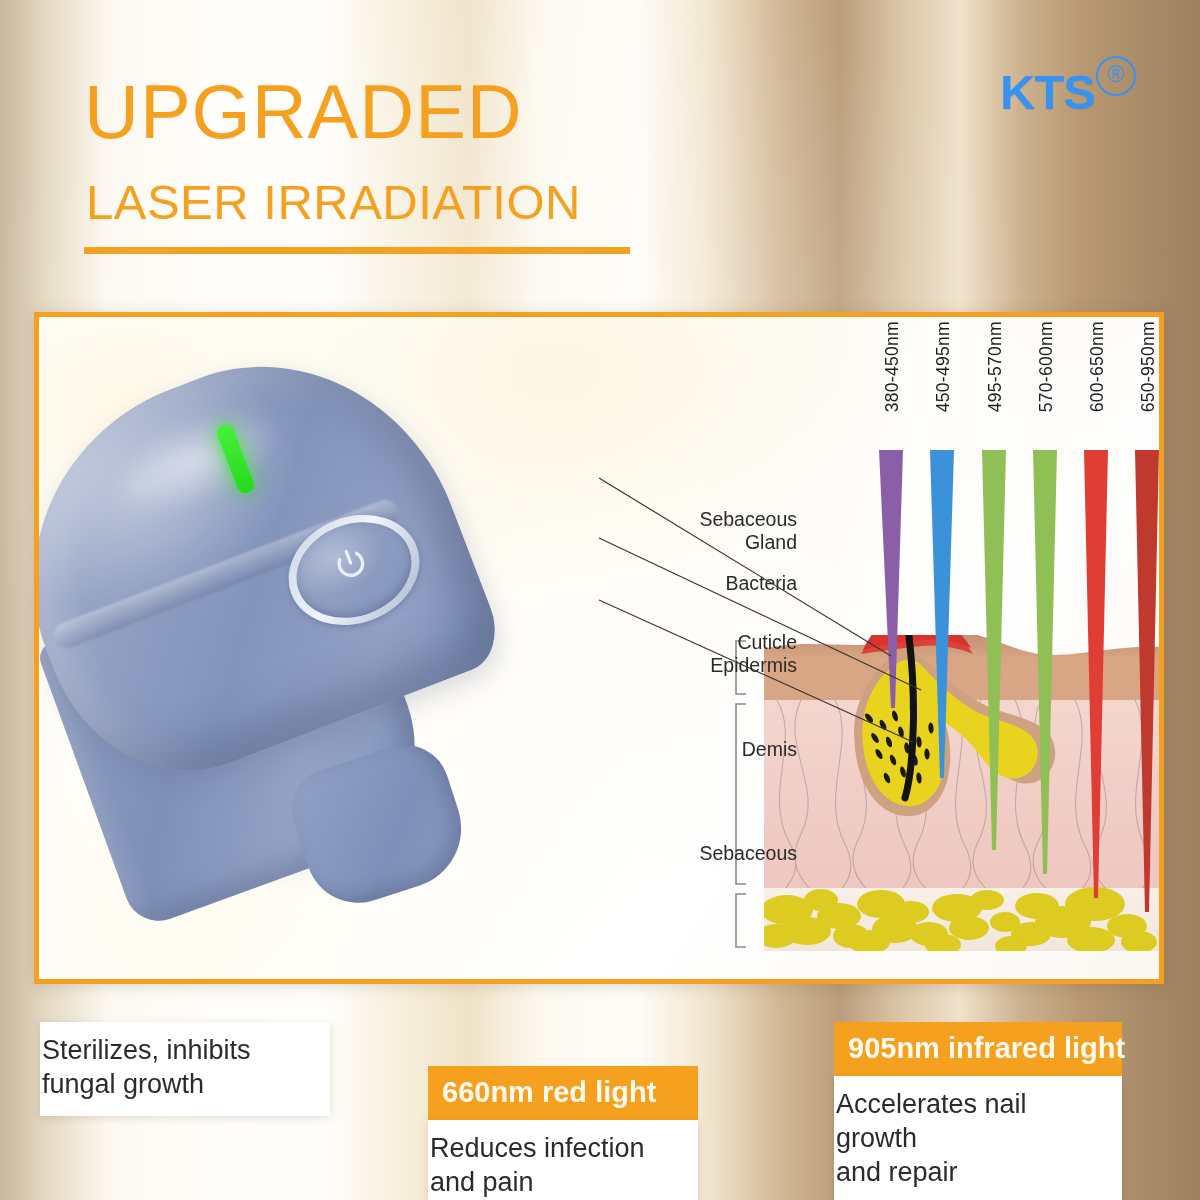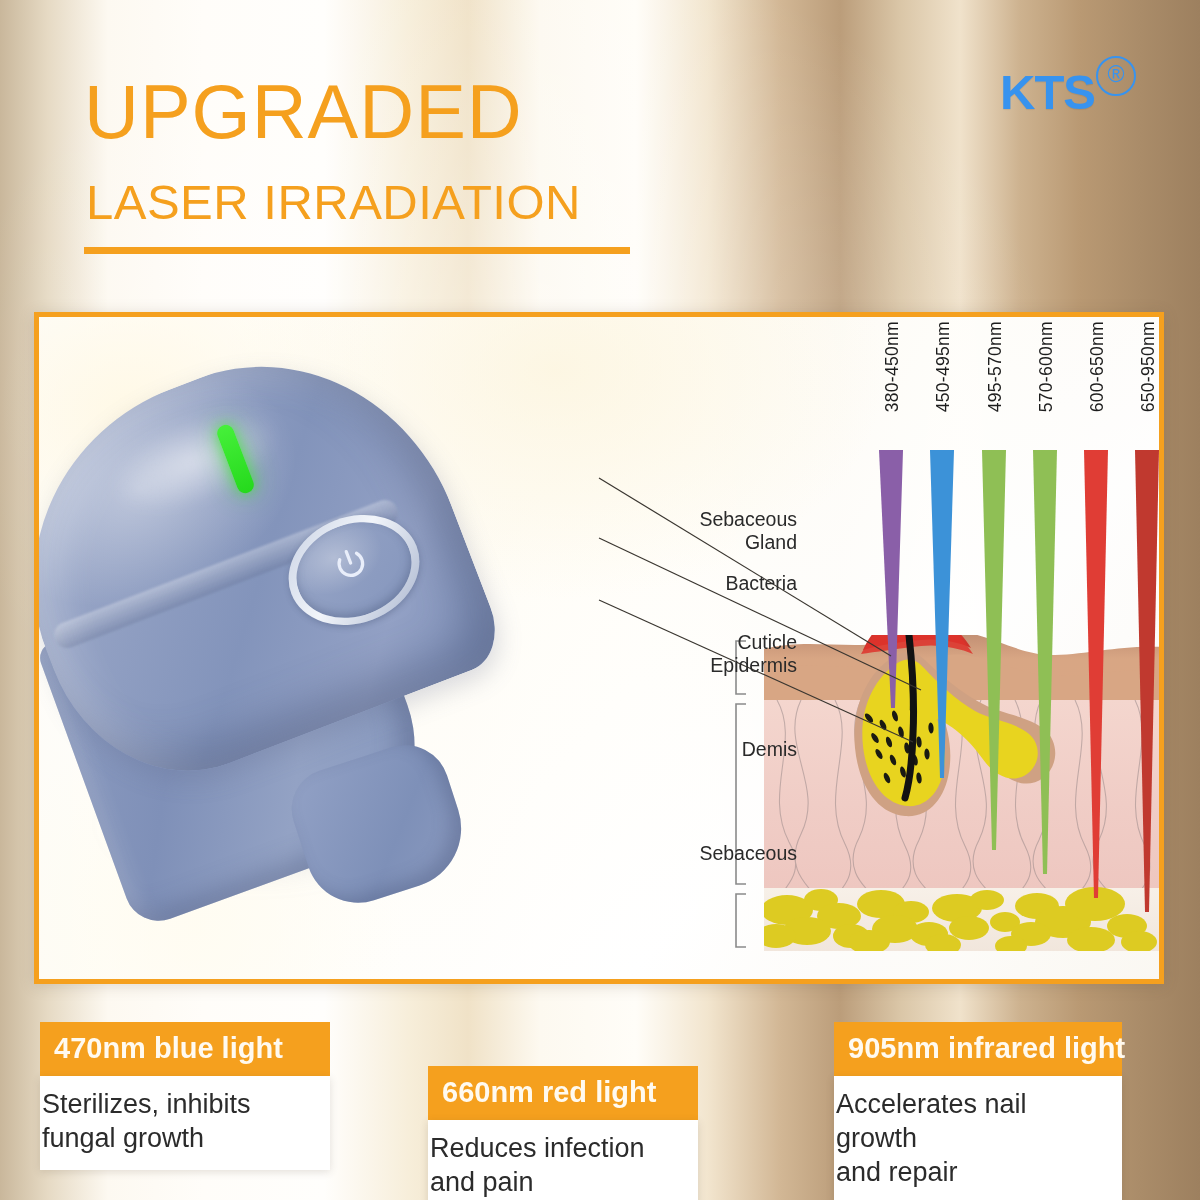--- a/index.html
+++ b/index.html
@@ -410,21 +410,20 @@
           <div class="brk-t" style="left:0;top:271px;width:258px;">Demis</div>
           <div class="brk-t" style="left:0;top:375px;width:258px;">Sebaceous</div>
         </div>
 
       </div>
     </div>
   </div>
 
   <div class="cards">
     <div class="card c1">
-      <span class="card-hd">470nm blue light</span>
       <span class="card-bd">Sterilizes, inhibits
 fungal growth</span>
     </div>
     <div class="card c2">
       <span class="card-hd">660nm red light</span>
       <span class="card-bd">Reduces infection
 and pain</span>
     </div>
     <div class="card c3">
       <span class="card-hd">905nm infrared light</span>

